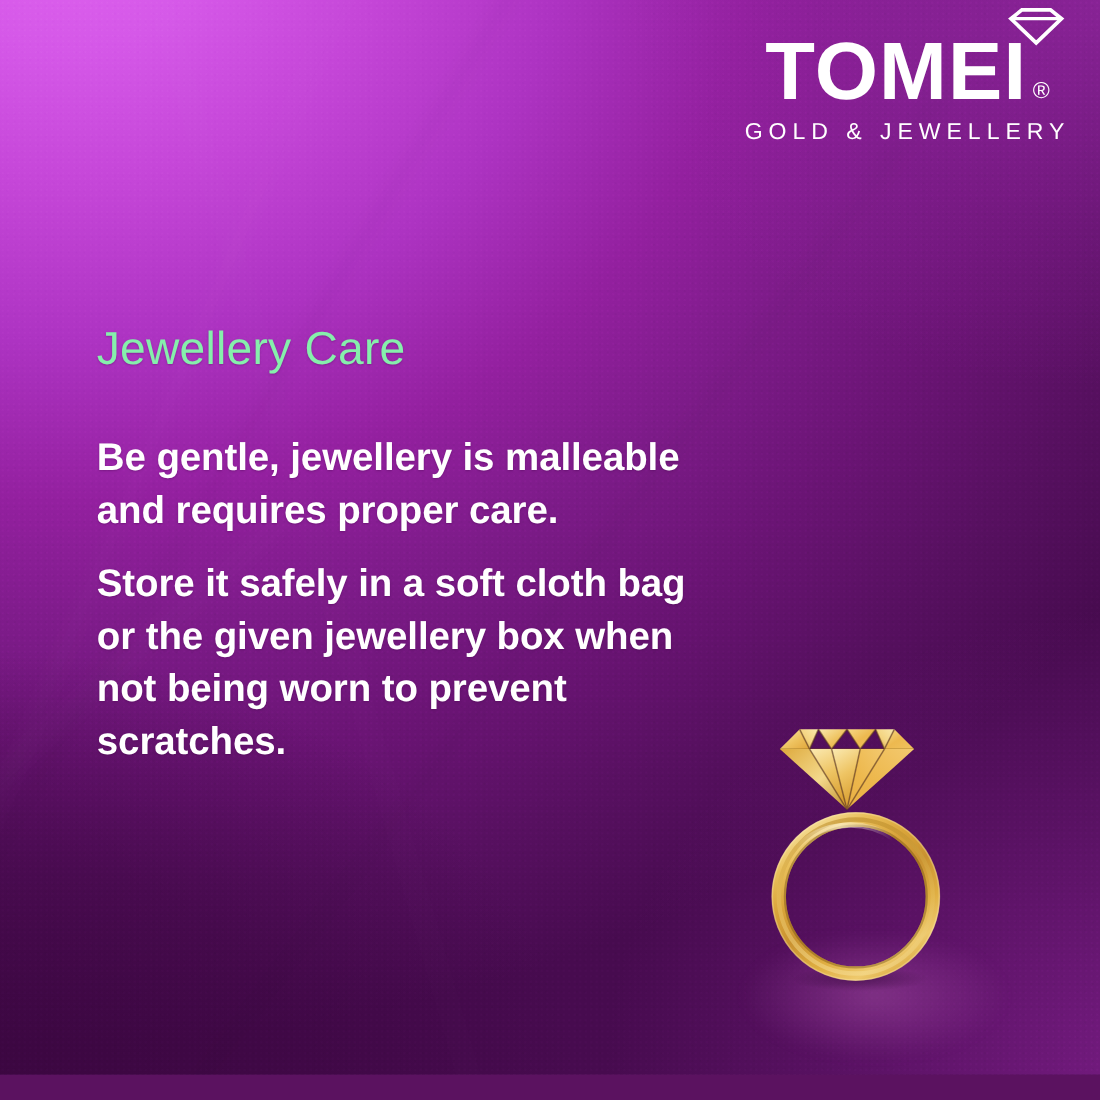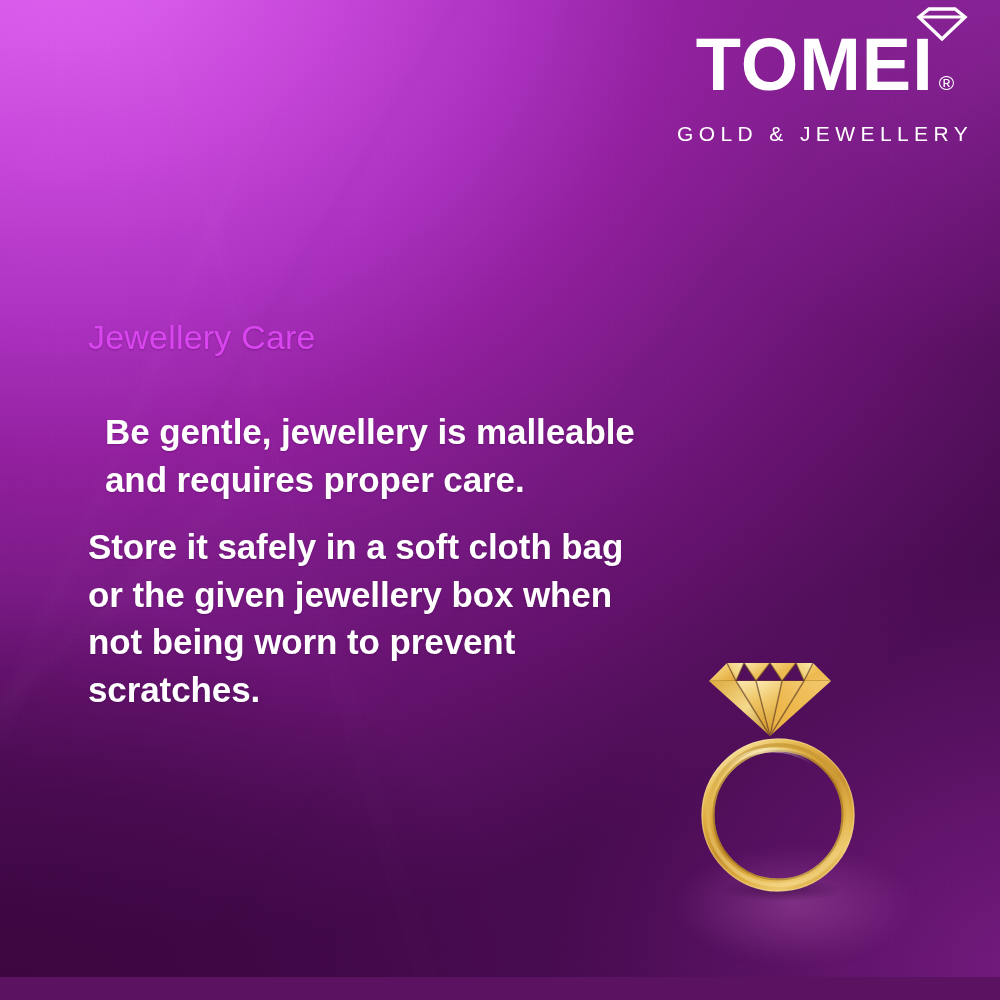--- a/index.html
+++ b/index.html
@@ -130,56 +130,55 @@
   }
   .logo-reg {
     font-family:"Liberation Sans", sans-serif;
     font-size:21px;
     line-height:1;
     margin-left:5px;
     margin-top:42px;
     color:#ffffff;
   }
   .logo-sub {
-    margin-top:22px;
+    margin-top:8px;
     font-family:"Liberation Sans", sans-serif;
     font-size:21px;
     font-weight:400;
     letter-spacing:5.4px;
     color:#ffffff;
     white-space:nowrap;
   }
 
   
   .copy {
     position:absolute;
     left:88px; top:293px;
     width:560px;
     color:#ffffff;
   }
   .headline {
     font-family:"Liberation Sans", sans-serif;
     font-weight:400;
-    font-size:34px;
+    font-size:42px;
     line-height:1.12;
     letter-spacing:.2px;
-    color:#d946ef;
+    color:#86efac;
     text-shadow:0 1px 2px rgba(60,4,66,.30);
-    margin-top:25px;
   }
   .para {
     font-family:"Liberation Sans", sans-serif;
     font-weight:bold;
     font-size:35px;
     line-height:1.36;
     letter-spacing:-.1px;
     color:#ffffff;
     text-shadow:0 1px 2px rgba(60,4,66,.32);
   }
-  .para-1 { margin-top:52px;margin-left:17px; }
+  .para-1 { margin-top:52px; }
   .para-2 { margin-top:20px; }
 
   
   .ring-art {
     position:absolute;
     left:700px; top:650px;
     width:170px; height:260px;
   }
 </style>
 </head>

